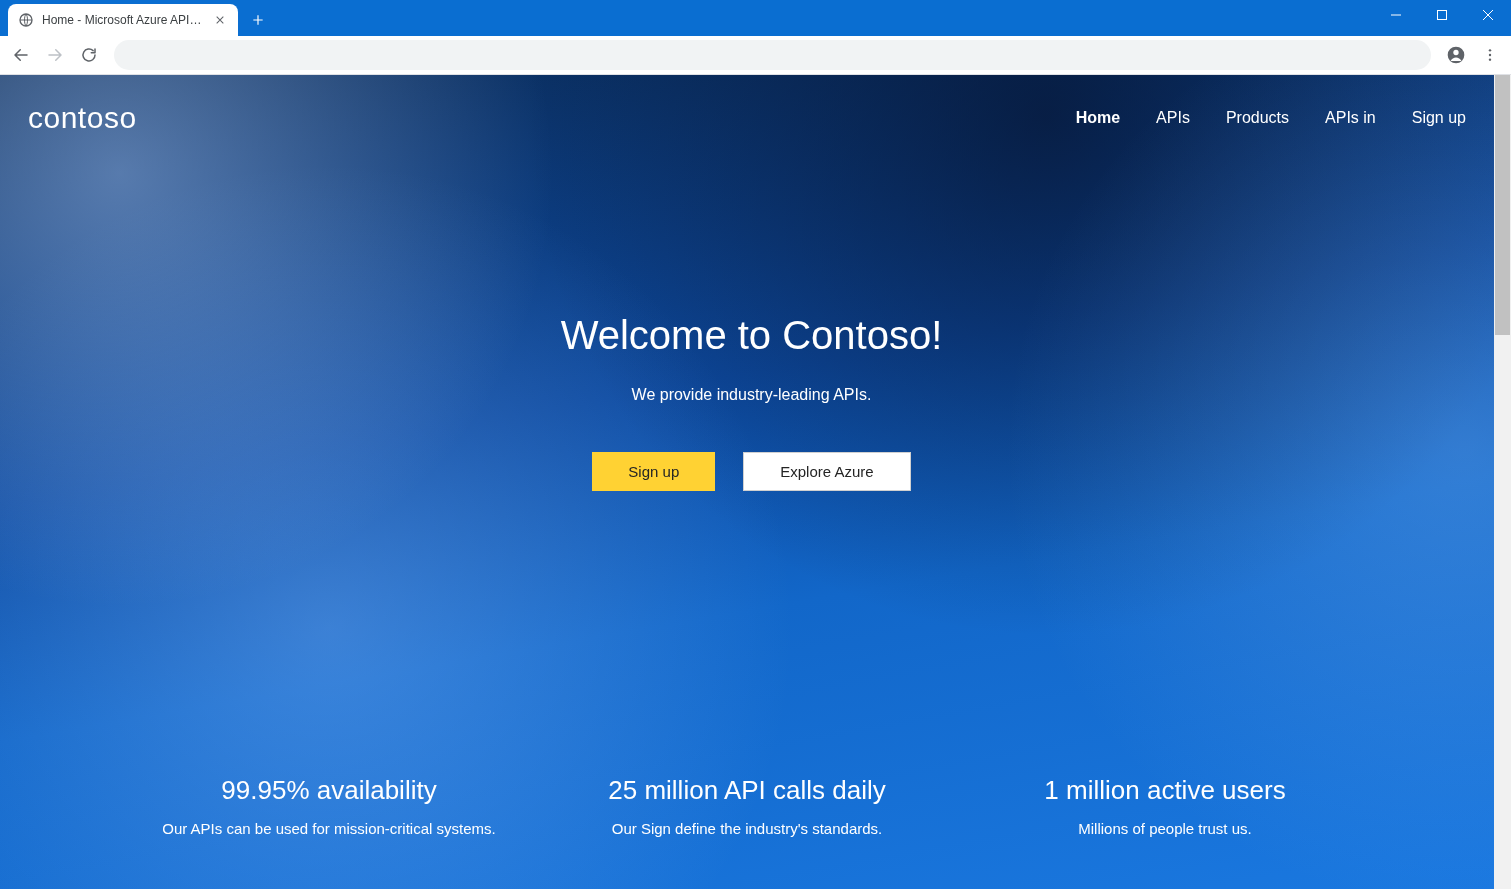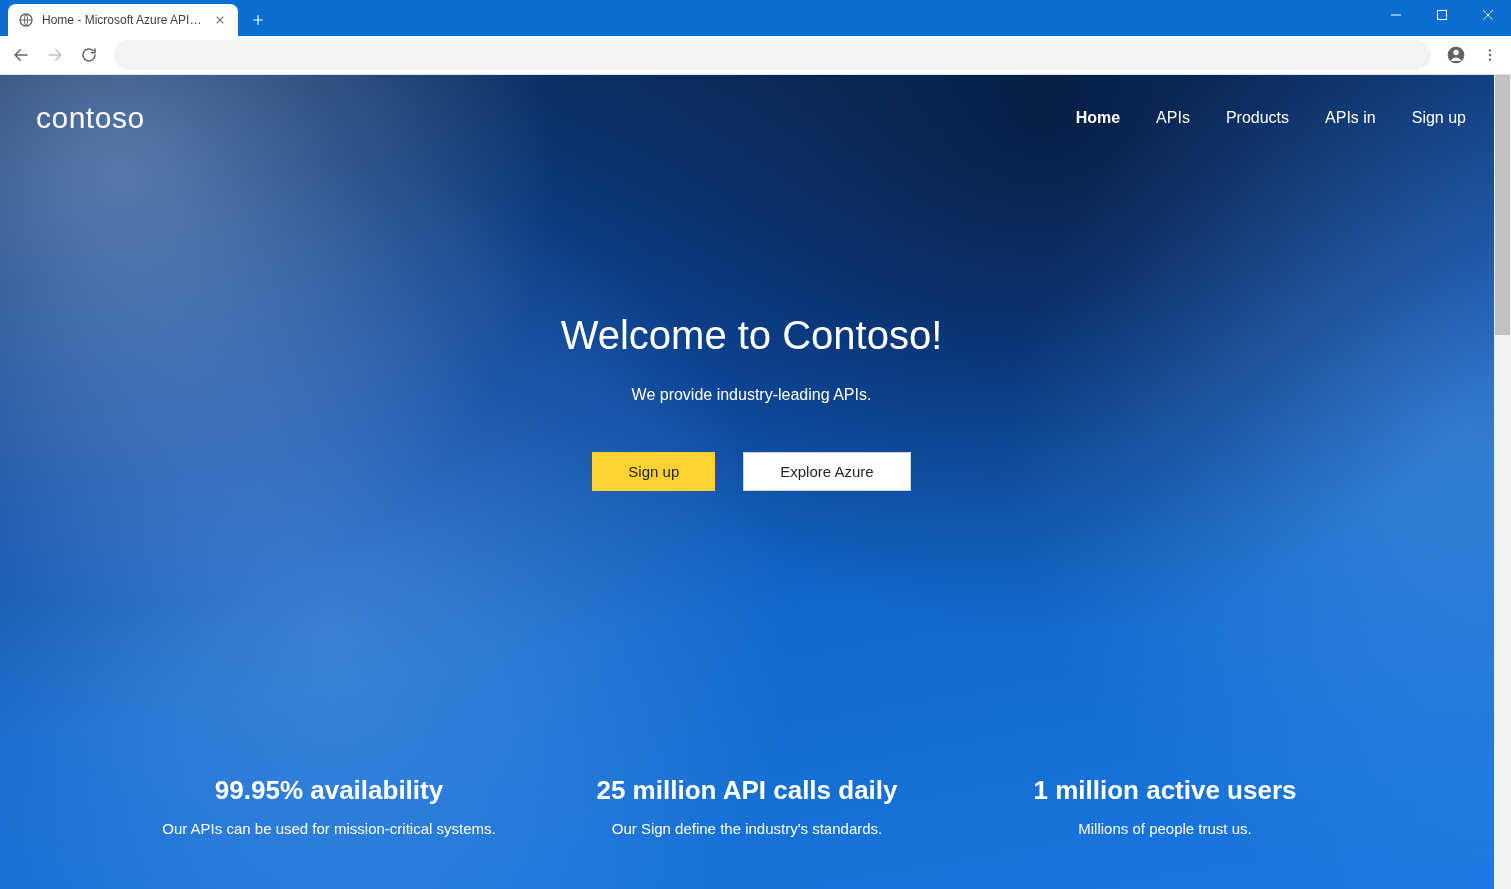--- a/index.html
+++ b/index.html
@@ -161,21 +161,20 @@
       display: flex;
       justify-content: space-between;
       align-items: center;
       padding: 26px 28px 0 28px;
     }
     .brand {
       font-size: 30px;
       font-weight: 400;
       letter-spacing: 0.5px;
       color: #ffffff;
-      margin-left: 8px;
     }
     .nav {
       display: flex;
       gap: 36px;
       font-size: 16px;
     }
     .nav-item {
       color: #ffffff;
       cursor: pointer;
     }
@@ -225,21 +224,21 @@
       display: flex;
       justify-content: space-around;
       padding: 0 120px;
     }
     .feature {
       text-align: center;
       flex: 1;
     }
     .feature-title {
       font-size: 26px;
-      font-weight: 700;
+      font-weight: 400;
       margin-bottom: 14px;
     }
     .feature-sub {
       font-size: 15px;
     }
     .scrollbar {
       width: 17px;
       background: #f1f1f1;
       position: relative;
     }

